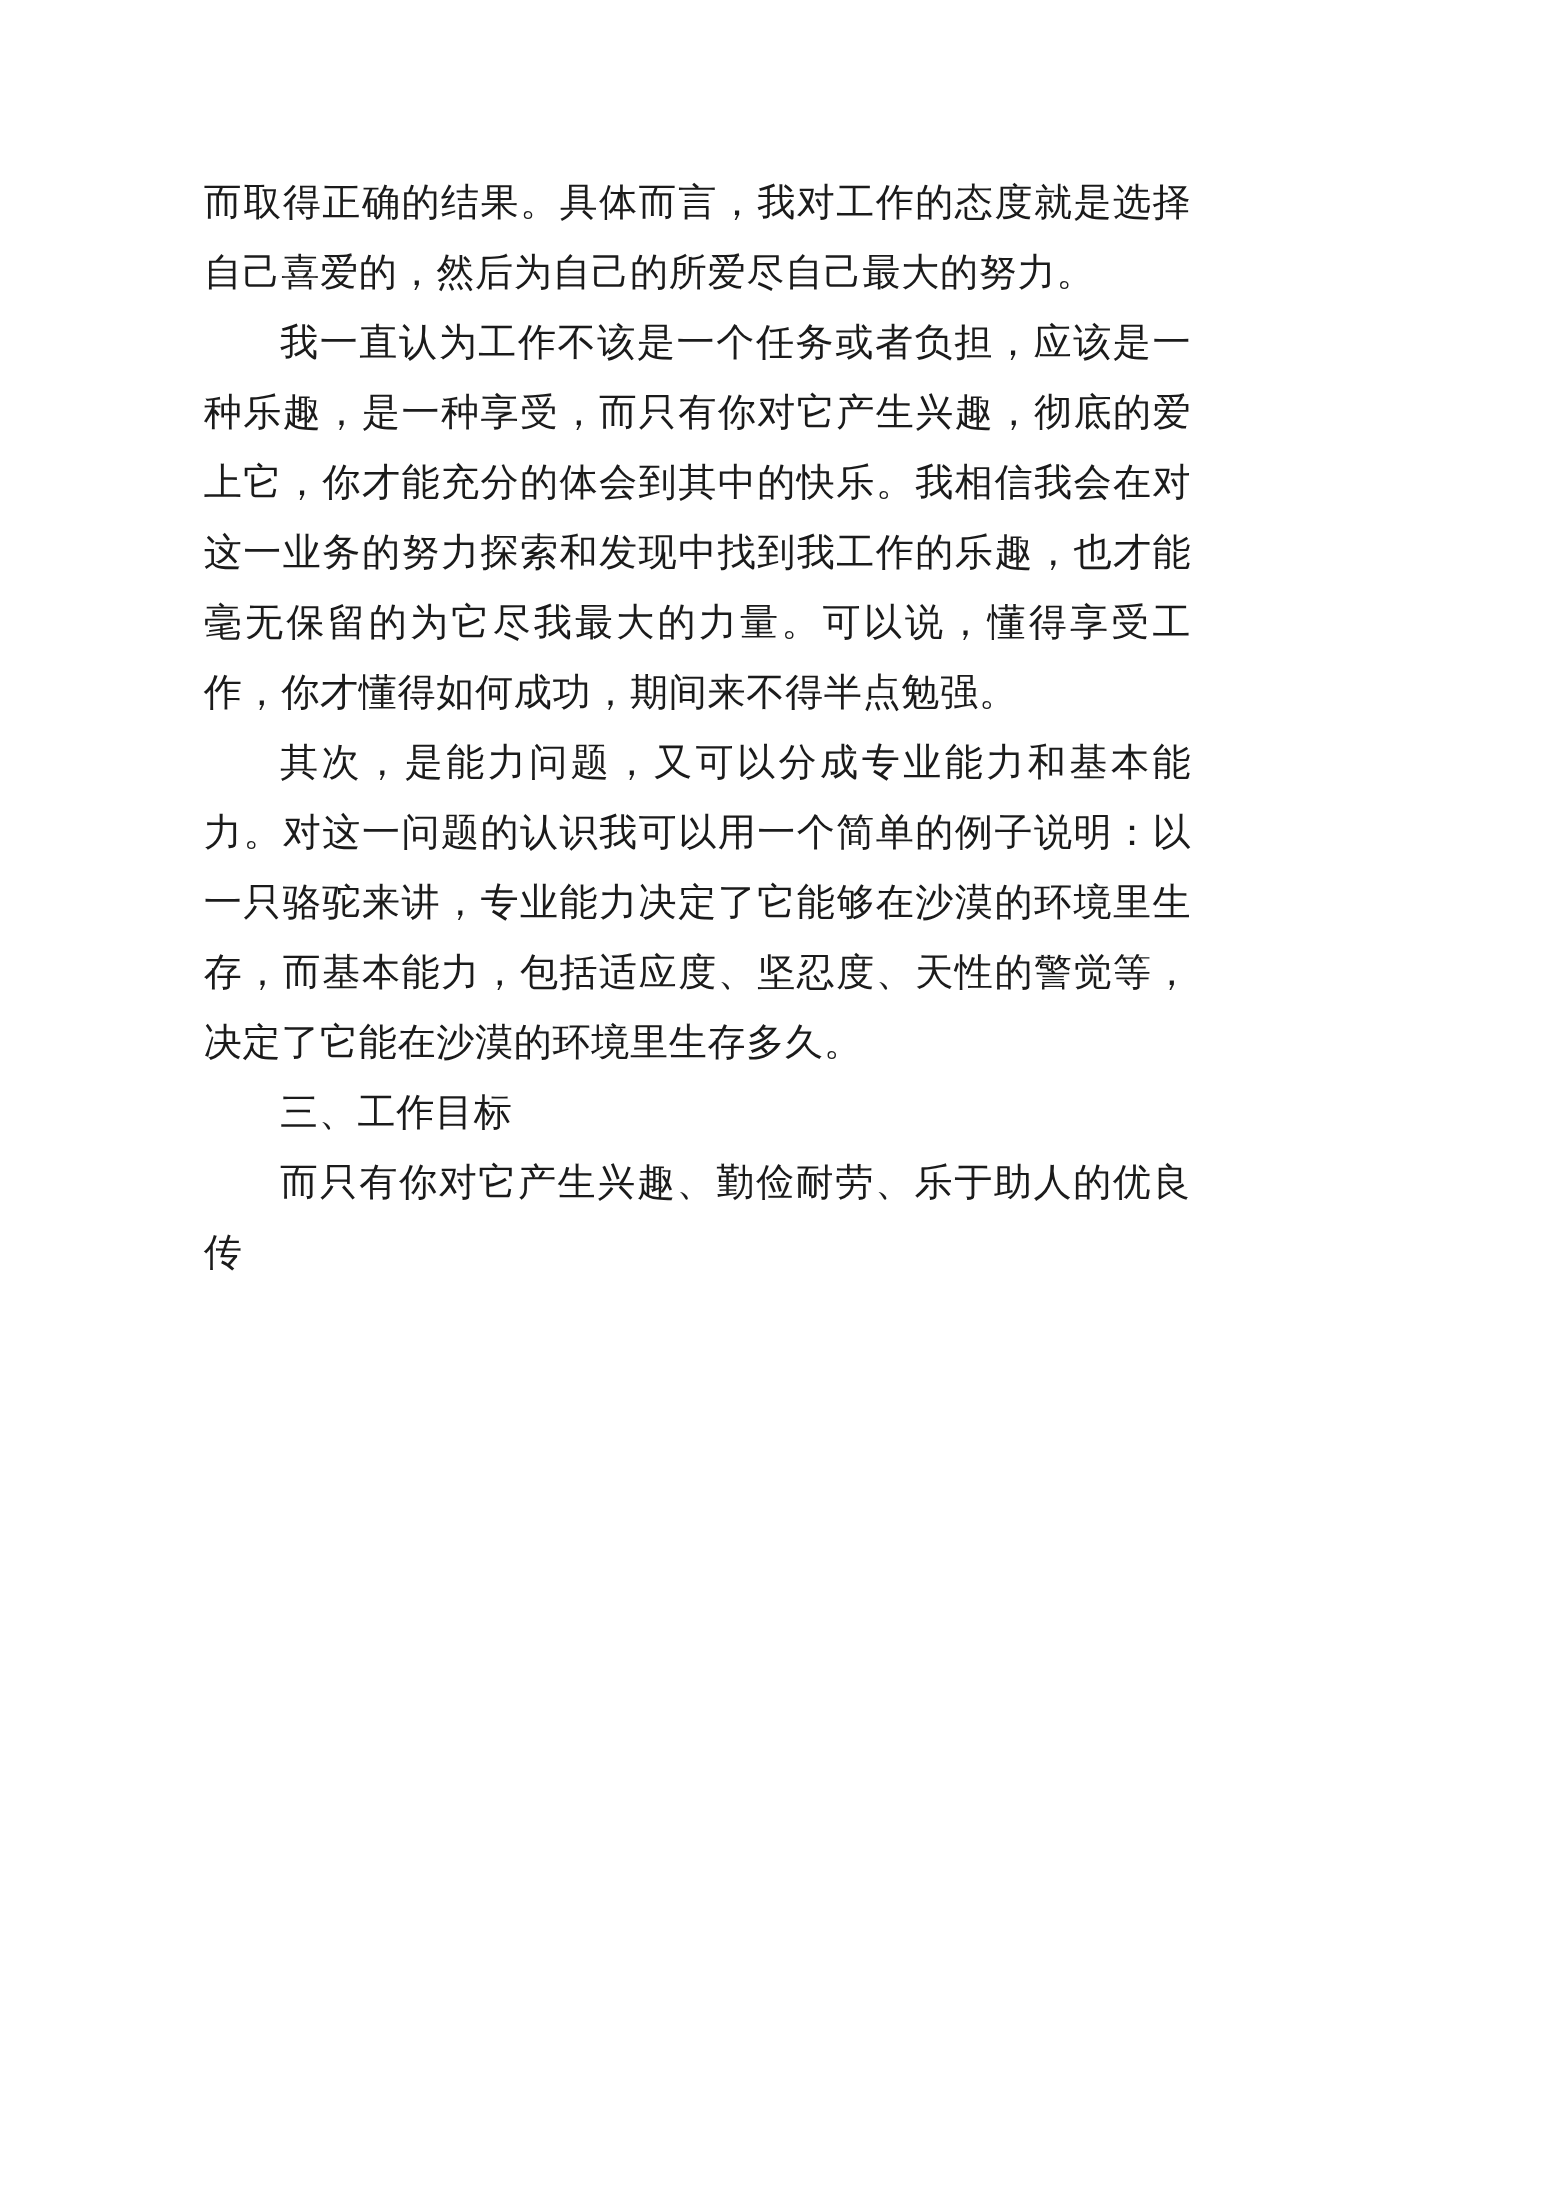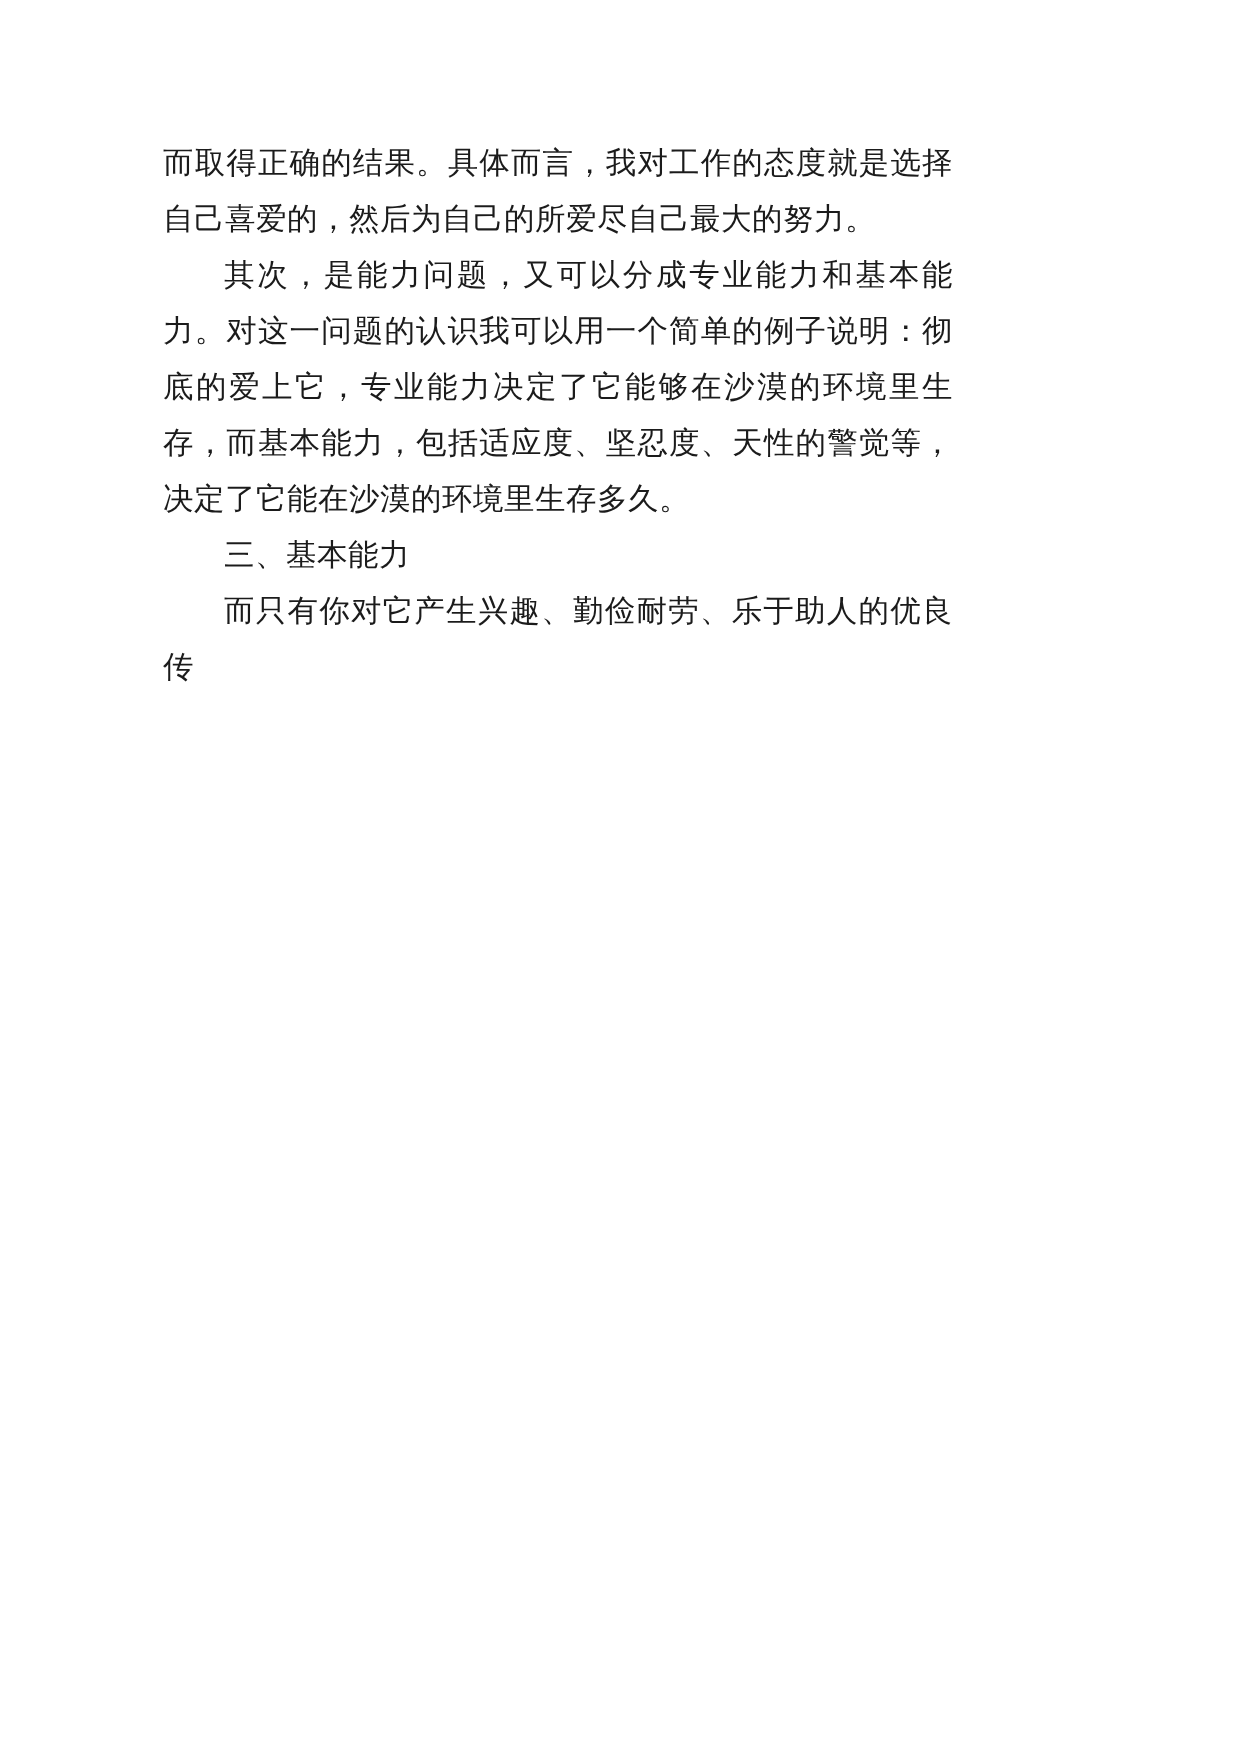--- a/index.html
+++ b/index.html
@@ -38,17 +38,18 @@
   .indent {
     text-indent: 2em;
   }
 </style>
 </head>
 <body>
 
 <div class="page">
   <div class="content">
     <p class="para">而取得正确的结果。具体而言，我对工作的态度就是选择自己喜爱的，然后为自己的所爱尽自己最大的努力。</p>
-    <p class="para indent">其次，是能力问题，又可以分成专业能力和基本能力。对这一问题的认识我可以用一个简单的例子说明：彻底的爱上它，专业能力决定了它能够在沙漠的环境里生存，而基本能力，包括适应度、坚忍度、天性的警觉等，决定了它能在沙漠的环境里生存多久。</p>
-    <p class="para indent">三、基本能力</p>
+    <p class="para indent">我一直认为工作不该是一个任务或者负担，应该是一种乐趣，是一种享受，而只有你对它产生兴趣，彻底的爱上它，你才能充分的体会到其中的快乐。我相信我会在对这一业务的努力探索和发现中找到我工作的乐趣，也才能毫无保留的为它尽我最大的力量。可以说，懂得享受工作，你才懂得如何成功，期间来不得半点勉强。</p>
+    <p class="para indent">其次，是能力问题，又可以分成专业能力和基本能力。对这一问题的认识我可以用一个简单的例子说明：以一只骆驼来讲，专业能力决定了它能够在沙漠的环境里生存，而基本能力，包括适应度、坚忍度、天性的警觉等，决定了它能在沙漠的环境里生存多久。</p>
+    <p class="para indent">三、工作目标</p>
     <p class="para indent">而只有你对它产生兴趣、勤俭耐劳、乐于助人的优良传</p>
   </div>
 </div>
 
 </body></html>

